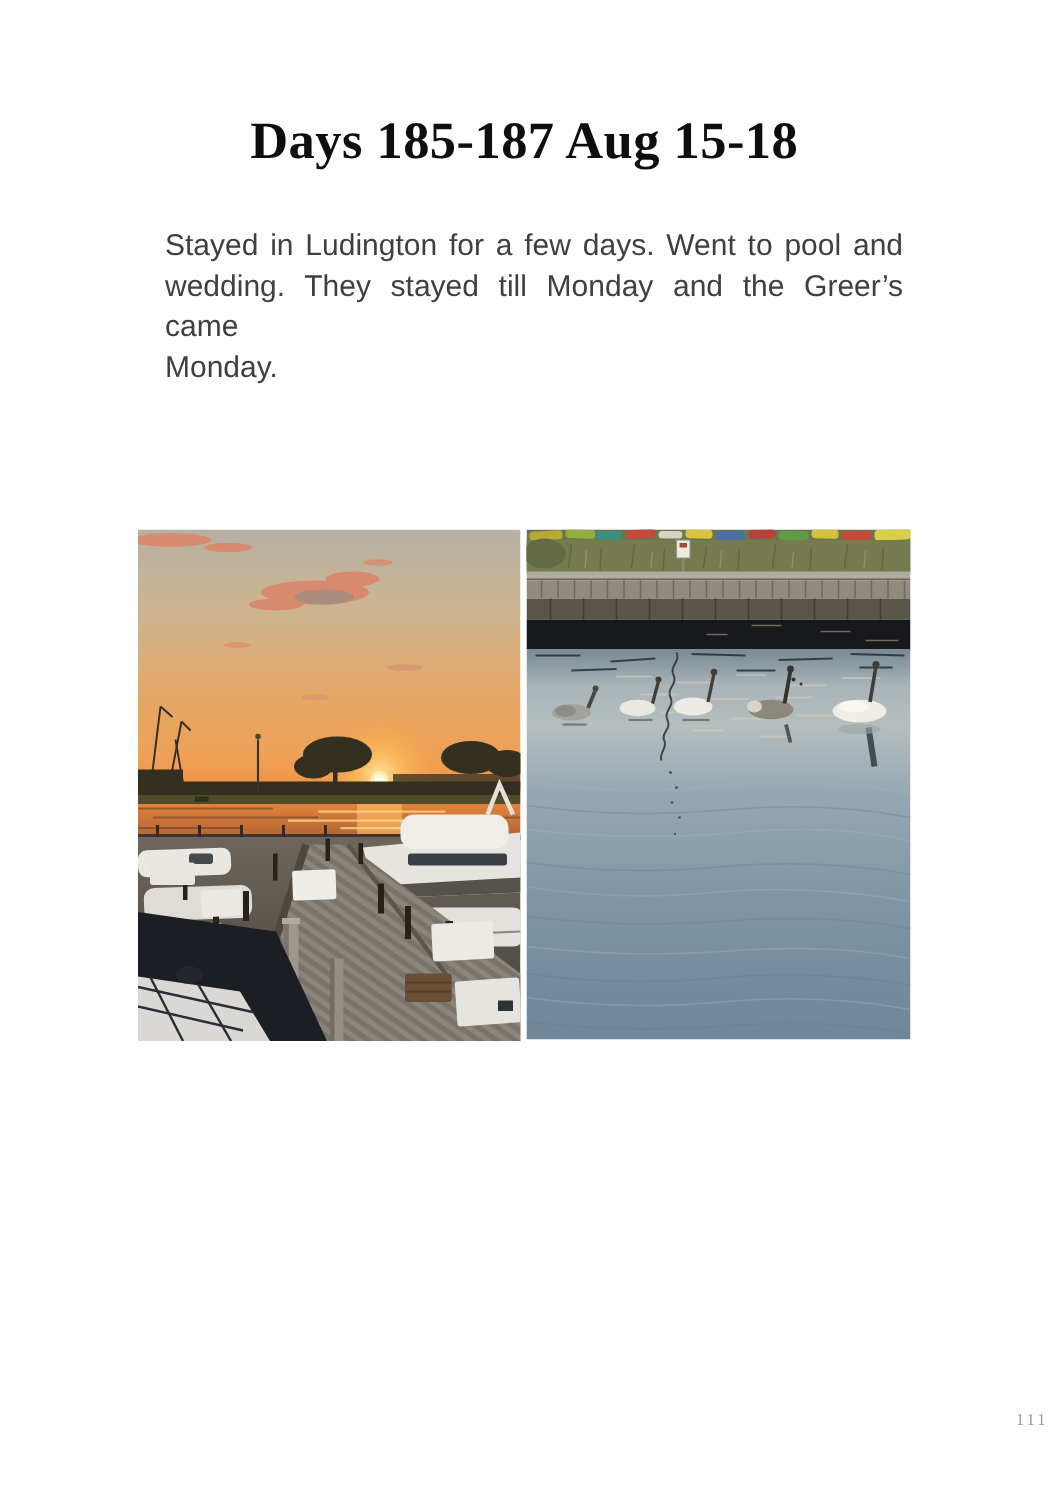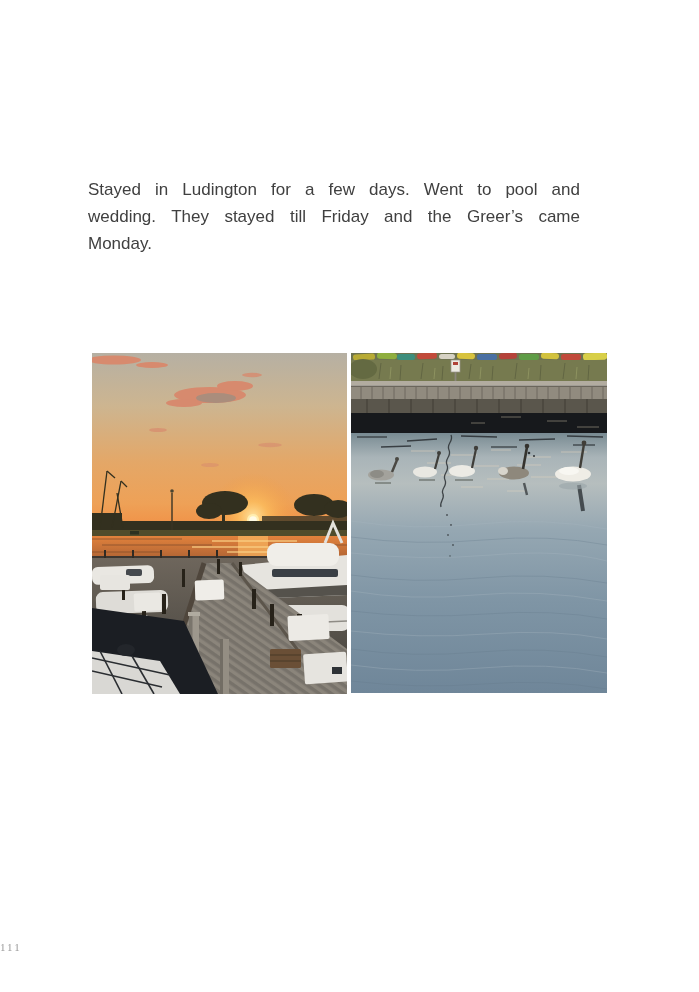--- a/index.html
+++ b/index.html
@@ -11,47 +11,48 @@
     font-family:"Liberation Sans",sans-serif;
   }
   .title{
     position:absolute;top:74px;left:0;width:100%;
     margin:0;text-align:center;
     font-family:"Liberation Serif",serif;
     font-size:35px;font-weight:700;color:#0e0e0e;
     letter-spacing:0.3px;
   }
   .body-text{
-    position:absolute;top:151px;left:88px;width:492px;
-    font-size:17px;line-height:27px;color:#404040;margin-top:25px;
+    position:absolute;top:151px;left:110px;width:492px;
+    font-size:20px;line-height:27px;color:#404040;
   }
   .line{text-align:justify;text-align-last:justify;}
   .line.last{text-align:right;text-align-last:left;}
   .photo-row{
     position:absolute;top:353px;left:92px;width:515px;height:341px;
     display:flex;gap:4px;
   }
   figure{margin:0;padding:0;}
   .photo svg{display:block;}
   .page-number{
     position:absolute;top:941px;left:0;width:100%;
-    text-align:left;
+    text-align:right;
     font-family:"Liberation Serif",serif;
     font-size:11px;color:#9b9b9b;letter-spacing:2px;
   }
 </style>
 </head>
 <body>
 
 <div class="page">
 
+  <h1 class="title">Days 185-187 Aug 15-18</h1>
 
   <div class="body-text">
     <div class="line">Stayed in Ludington for a few days. Went to pool and</div>
-    <div class="line">wedding. They stayed till Friday and the Greer’s came</div>
+    <div class="line">wedding. They stayed till Monday and the Greer’s came</div>
     <div class="line last">Monday.</div>
   </div>
 
   <div class="photo-row">
 
     <figure class="photo" aria-label="Sunset over a marina: orange sky with coral clouds, sun at the horizon between tree silhouettes, docks and white boats in the foreground">
       <svg width="255" height="341" viewBox="0 0 255 341">
         <defs>
           <linearGradient id="skyG" gradientUnits="userSpaceOnUse" x1="0" y1="0" x2="0" y2="177">
             <stop offset="0" stop-color="#b6b0a3"></stop>

